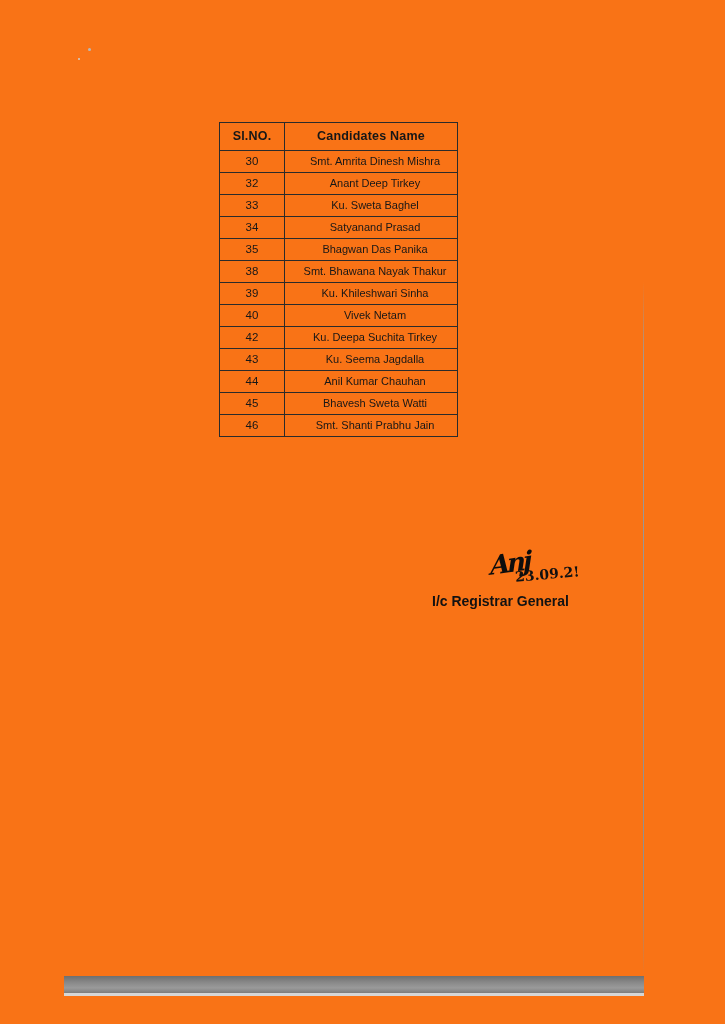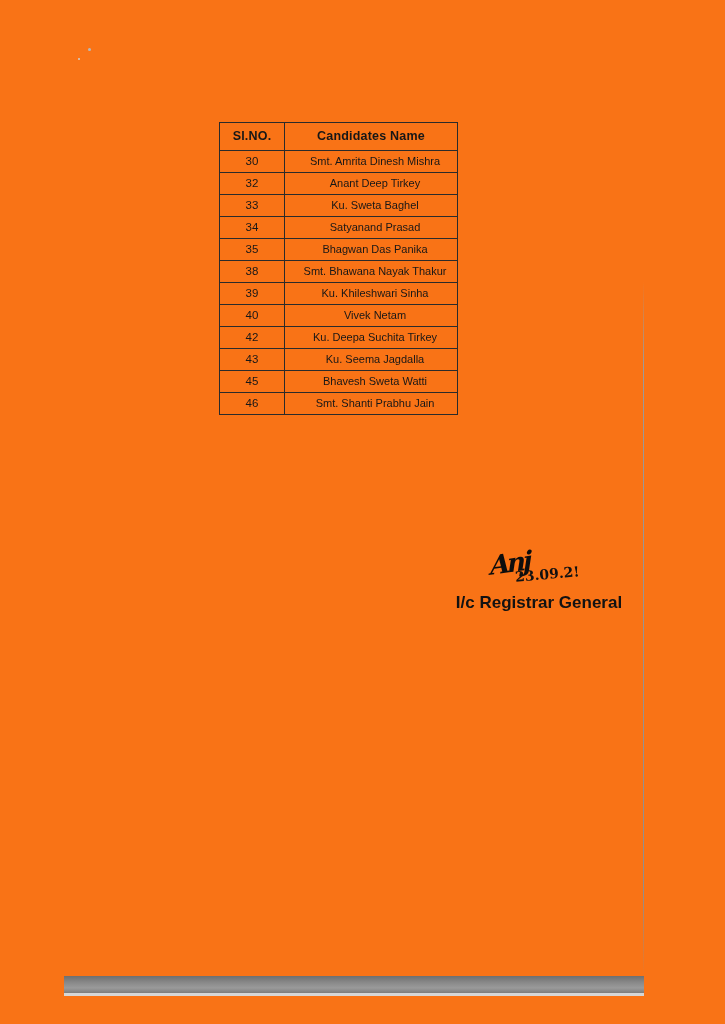--- a/index.html
+++ b/index.html
@@ -138,25 +138,25 @@
     top: 18px;
     font-family: "DejaVu Serif", serif;
     font-size: 14px;
     font-weight: bold;
     color: #111;
     transform: rotate(-5deg);
     white-space: nowrap;
   }
   .sign-title {
     position: absolute;
-    left: 4px;
+    left: 12px;
     top: 45px;
     width: 230px;
-    text-align: center;
-    font-size: 17px;
+    text-align: left;
+    font-size: 14px;
     font-weight: bold;
     color: #121212;
     white-space: nowrap;
   }
 </style>
 </head>
 <body>
 
 <div class="page">
 
@@ -205,20 +205,24 @@
           <td class="sl">40</td>
           <td class="name">Vivek Netam</td>
         </tr>
         <tr>
           <td class="sl">42</td>
           <td class="name">Ku. Deepa Suchita Tirkey</td>
         </tr>
         <tr>
           <td class="sl">43</td>
           <td class="name">Ku. Seema Jagdalla</td>
+        </tr>
+        <tr>
+          <td class="sl">44</td>
+          <td class="name">Anil Kumar Chauhan</td>
         </tr>
         <tr>
           <td class="sl">45</td>
           <td class="name">Bhavesh Sweta Watti</td>
         </tr>
         <tr>
           <td class="sl">46</td>
           <td class="name">Smt. Shanti Prabhu Jain</td>
         </tr>
       </tbody>

